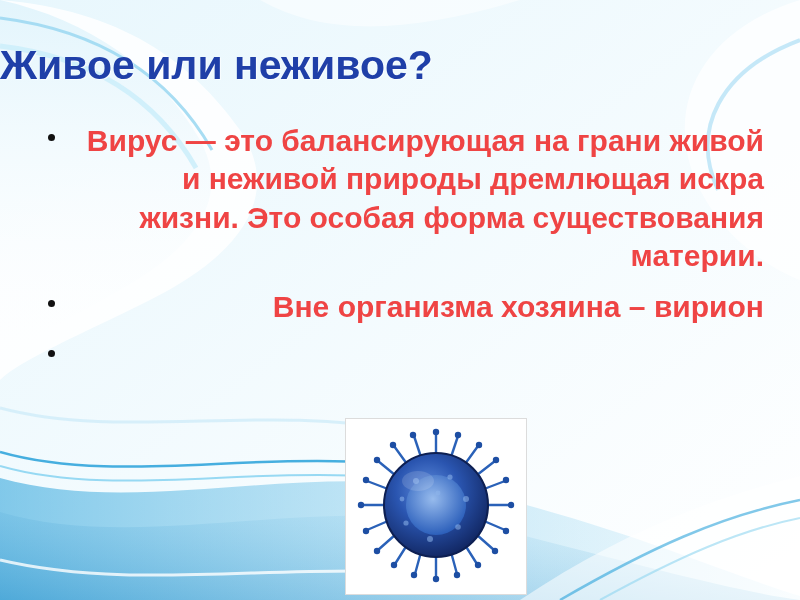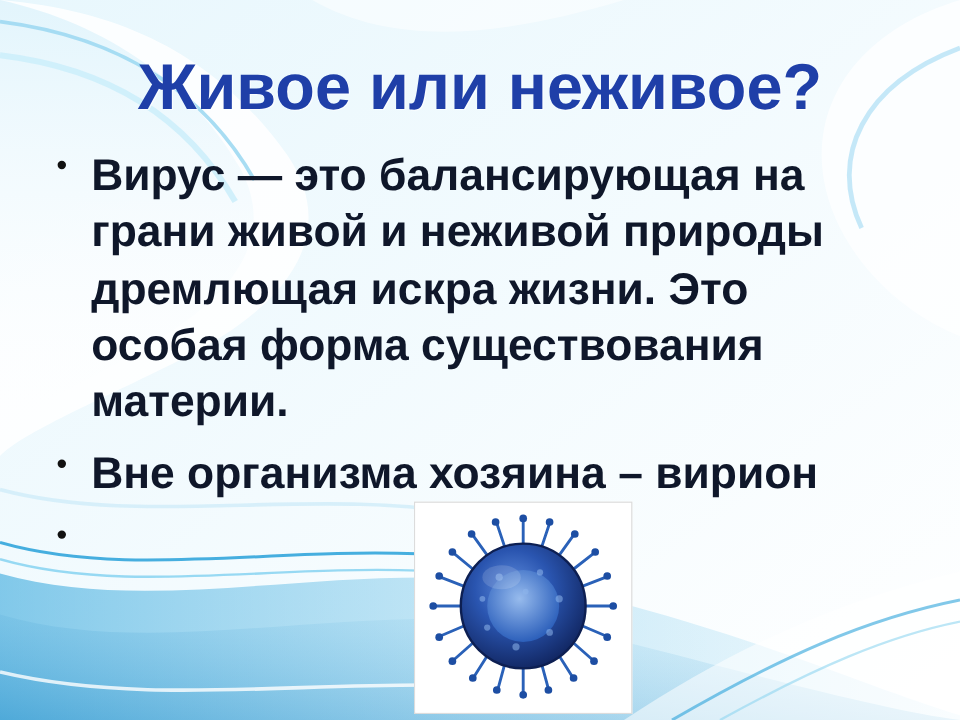--- a/index.html
+++ b/index.html
@@ -31,45 +31,45 @@
     height: 600px;
     z-index: 0;
   }
 
   
   .title {
     position: absolute;
     left: 0;
     top: 42px;
     width: 800px;
-    text-align: center;
     z-index: 3;
-    font-size: 54px;
+    font-size: 41px;
     font-weight: bold;
     color: #1f3fa8;
     letter-spacing: 0px;
     text-shadow: 1px 1px 0 rgba(255,255,255,0.7);
   }
 
   
   .content {
     position: absolute;
     left: 34px;
     top: 122px;
     width: 730px;
     z-index: 3;
   }
   .bullet {
     position: relative;
     padding-left: 42px;
     margin-bottom: 10px;
-    font-size: 37px;
+    font-size: 30px;
     font-weight: bold;
     line-height: 1.28;
-    color: #0f172a;
+    color: #ef4444;
+    text-align: right;
   }
   .bullet .dot {
     position: absolute;
     left: 14px;
     top: 12px;
     width: 7px;
     height: 7px;
     border-radius: 50%;
     background: #111111;
   }

